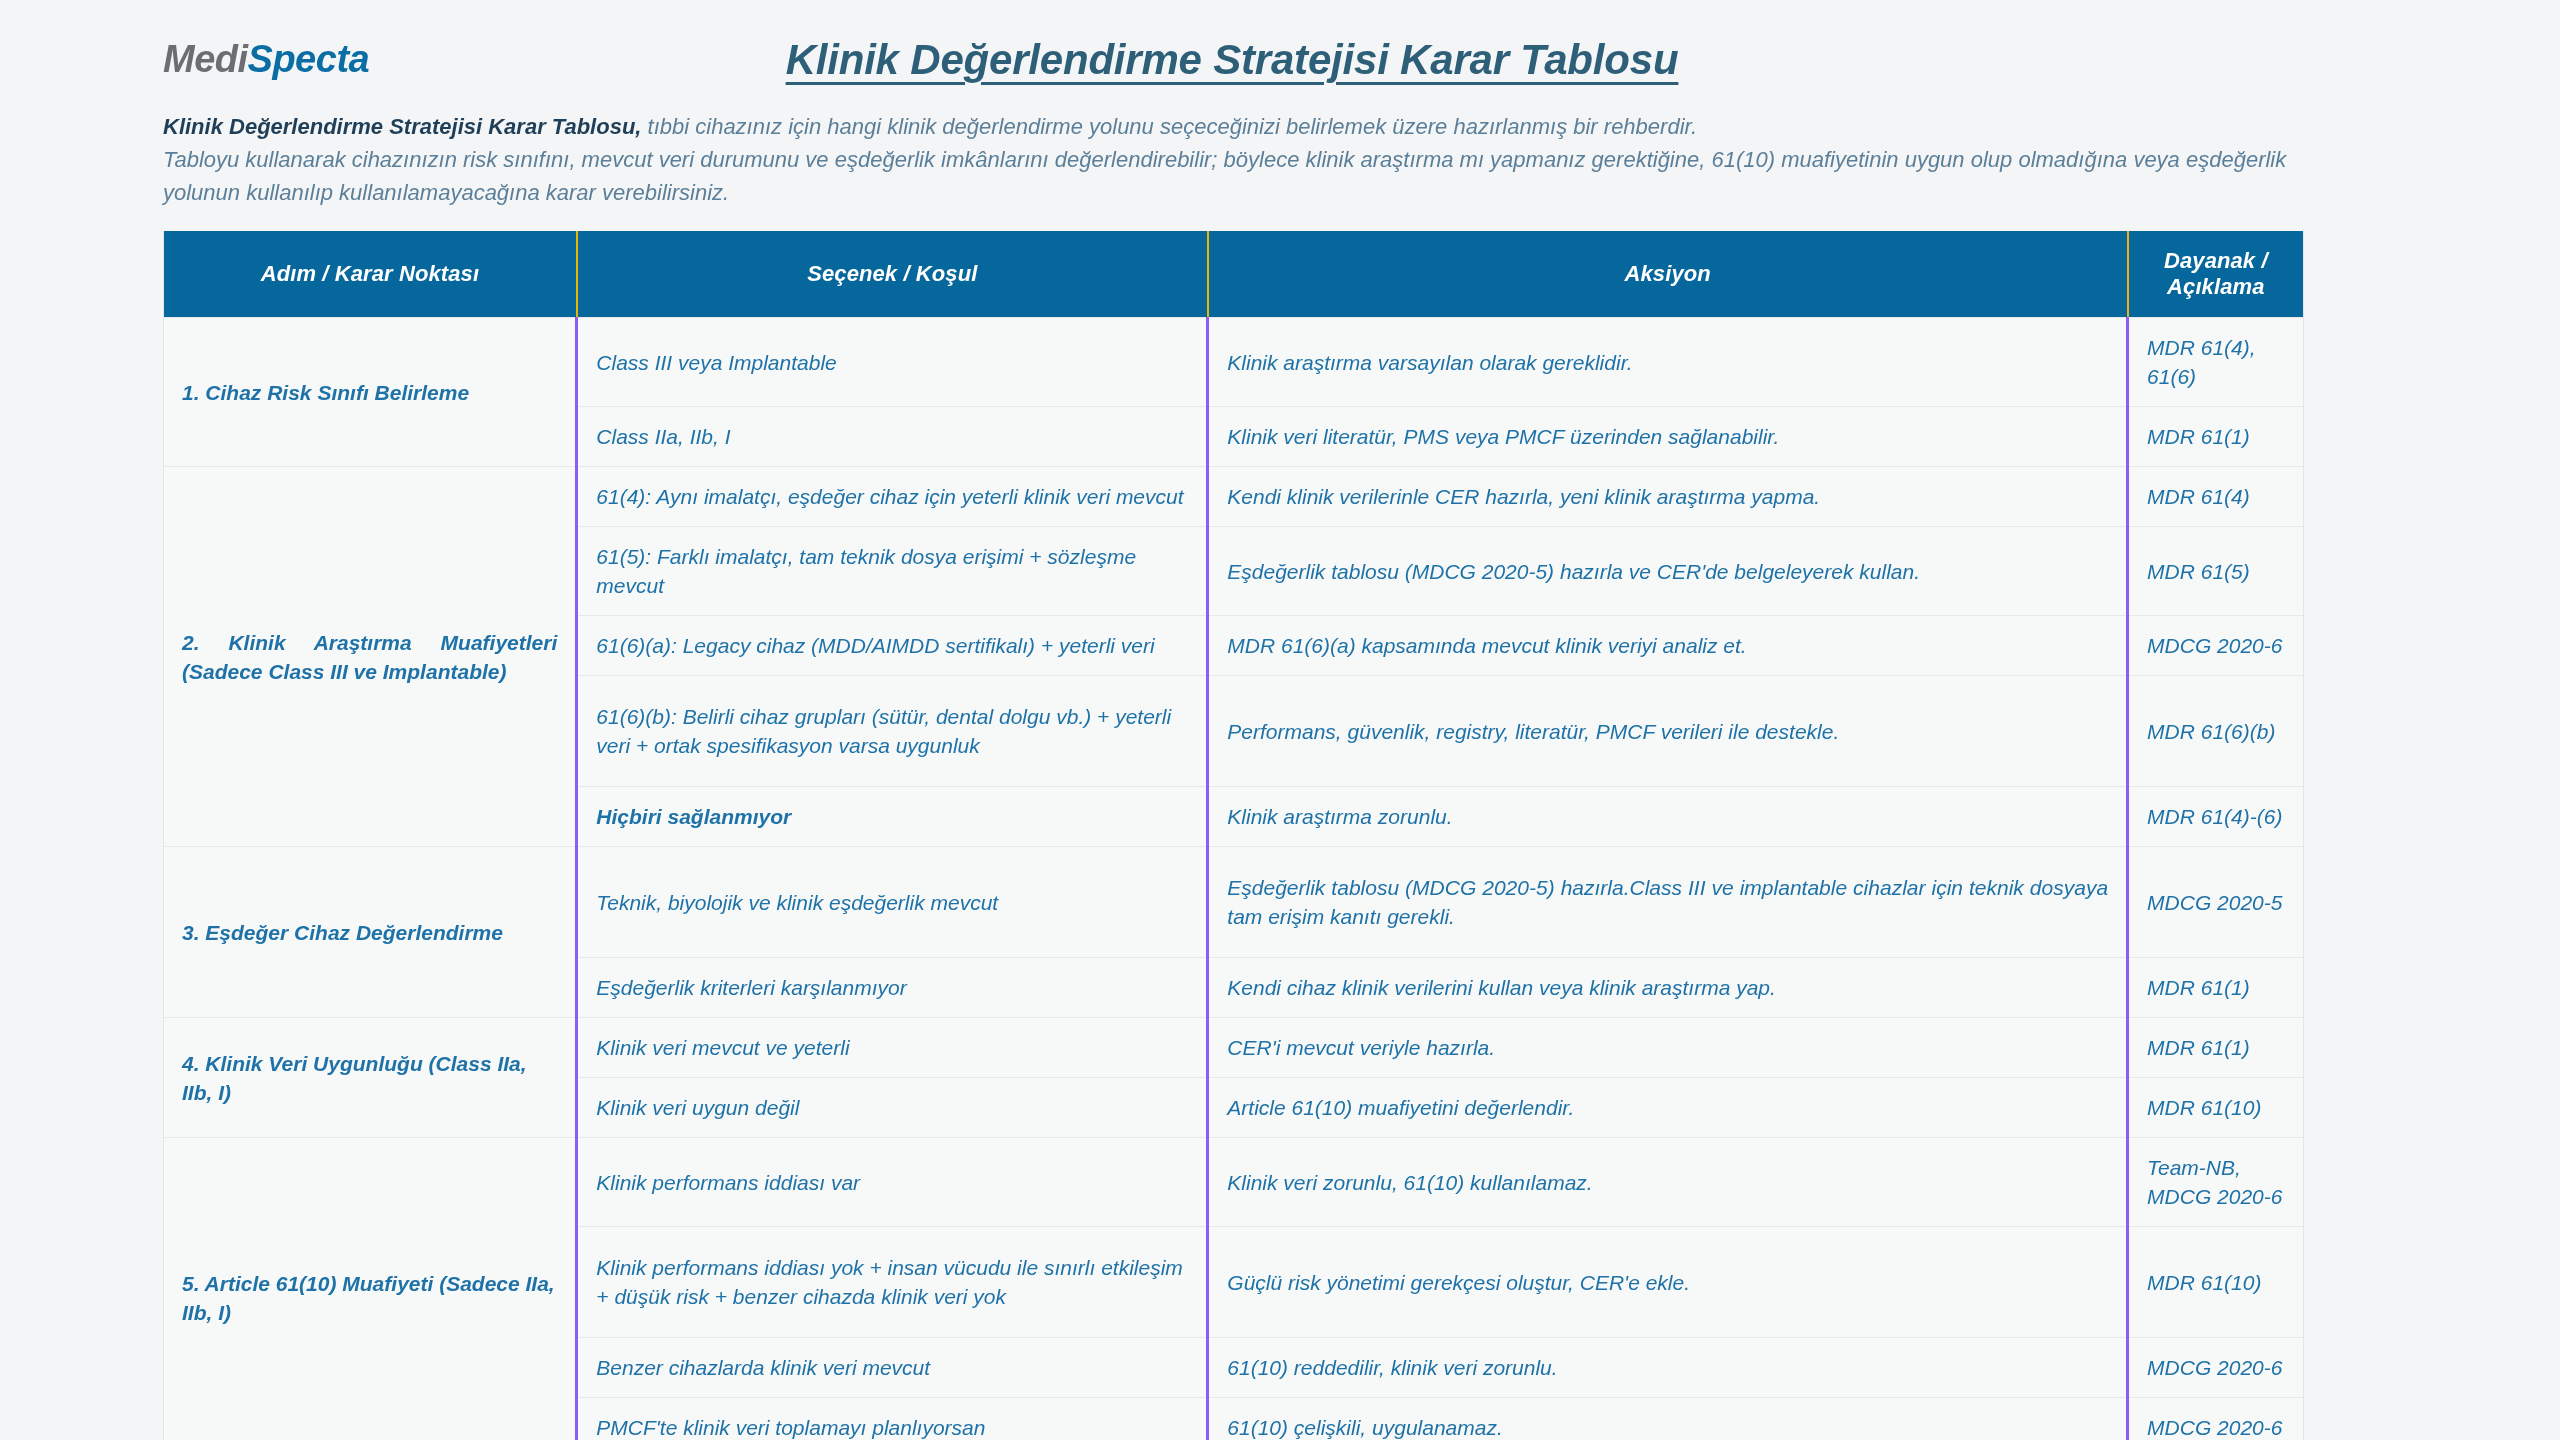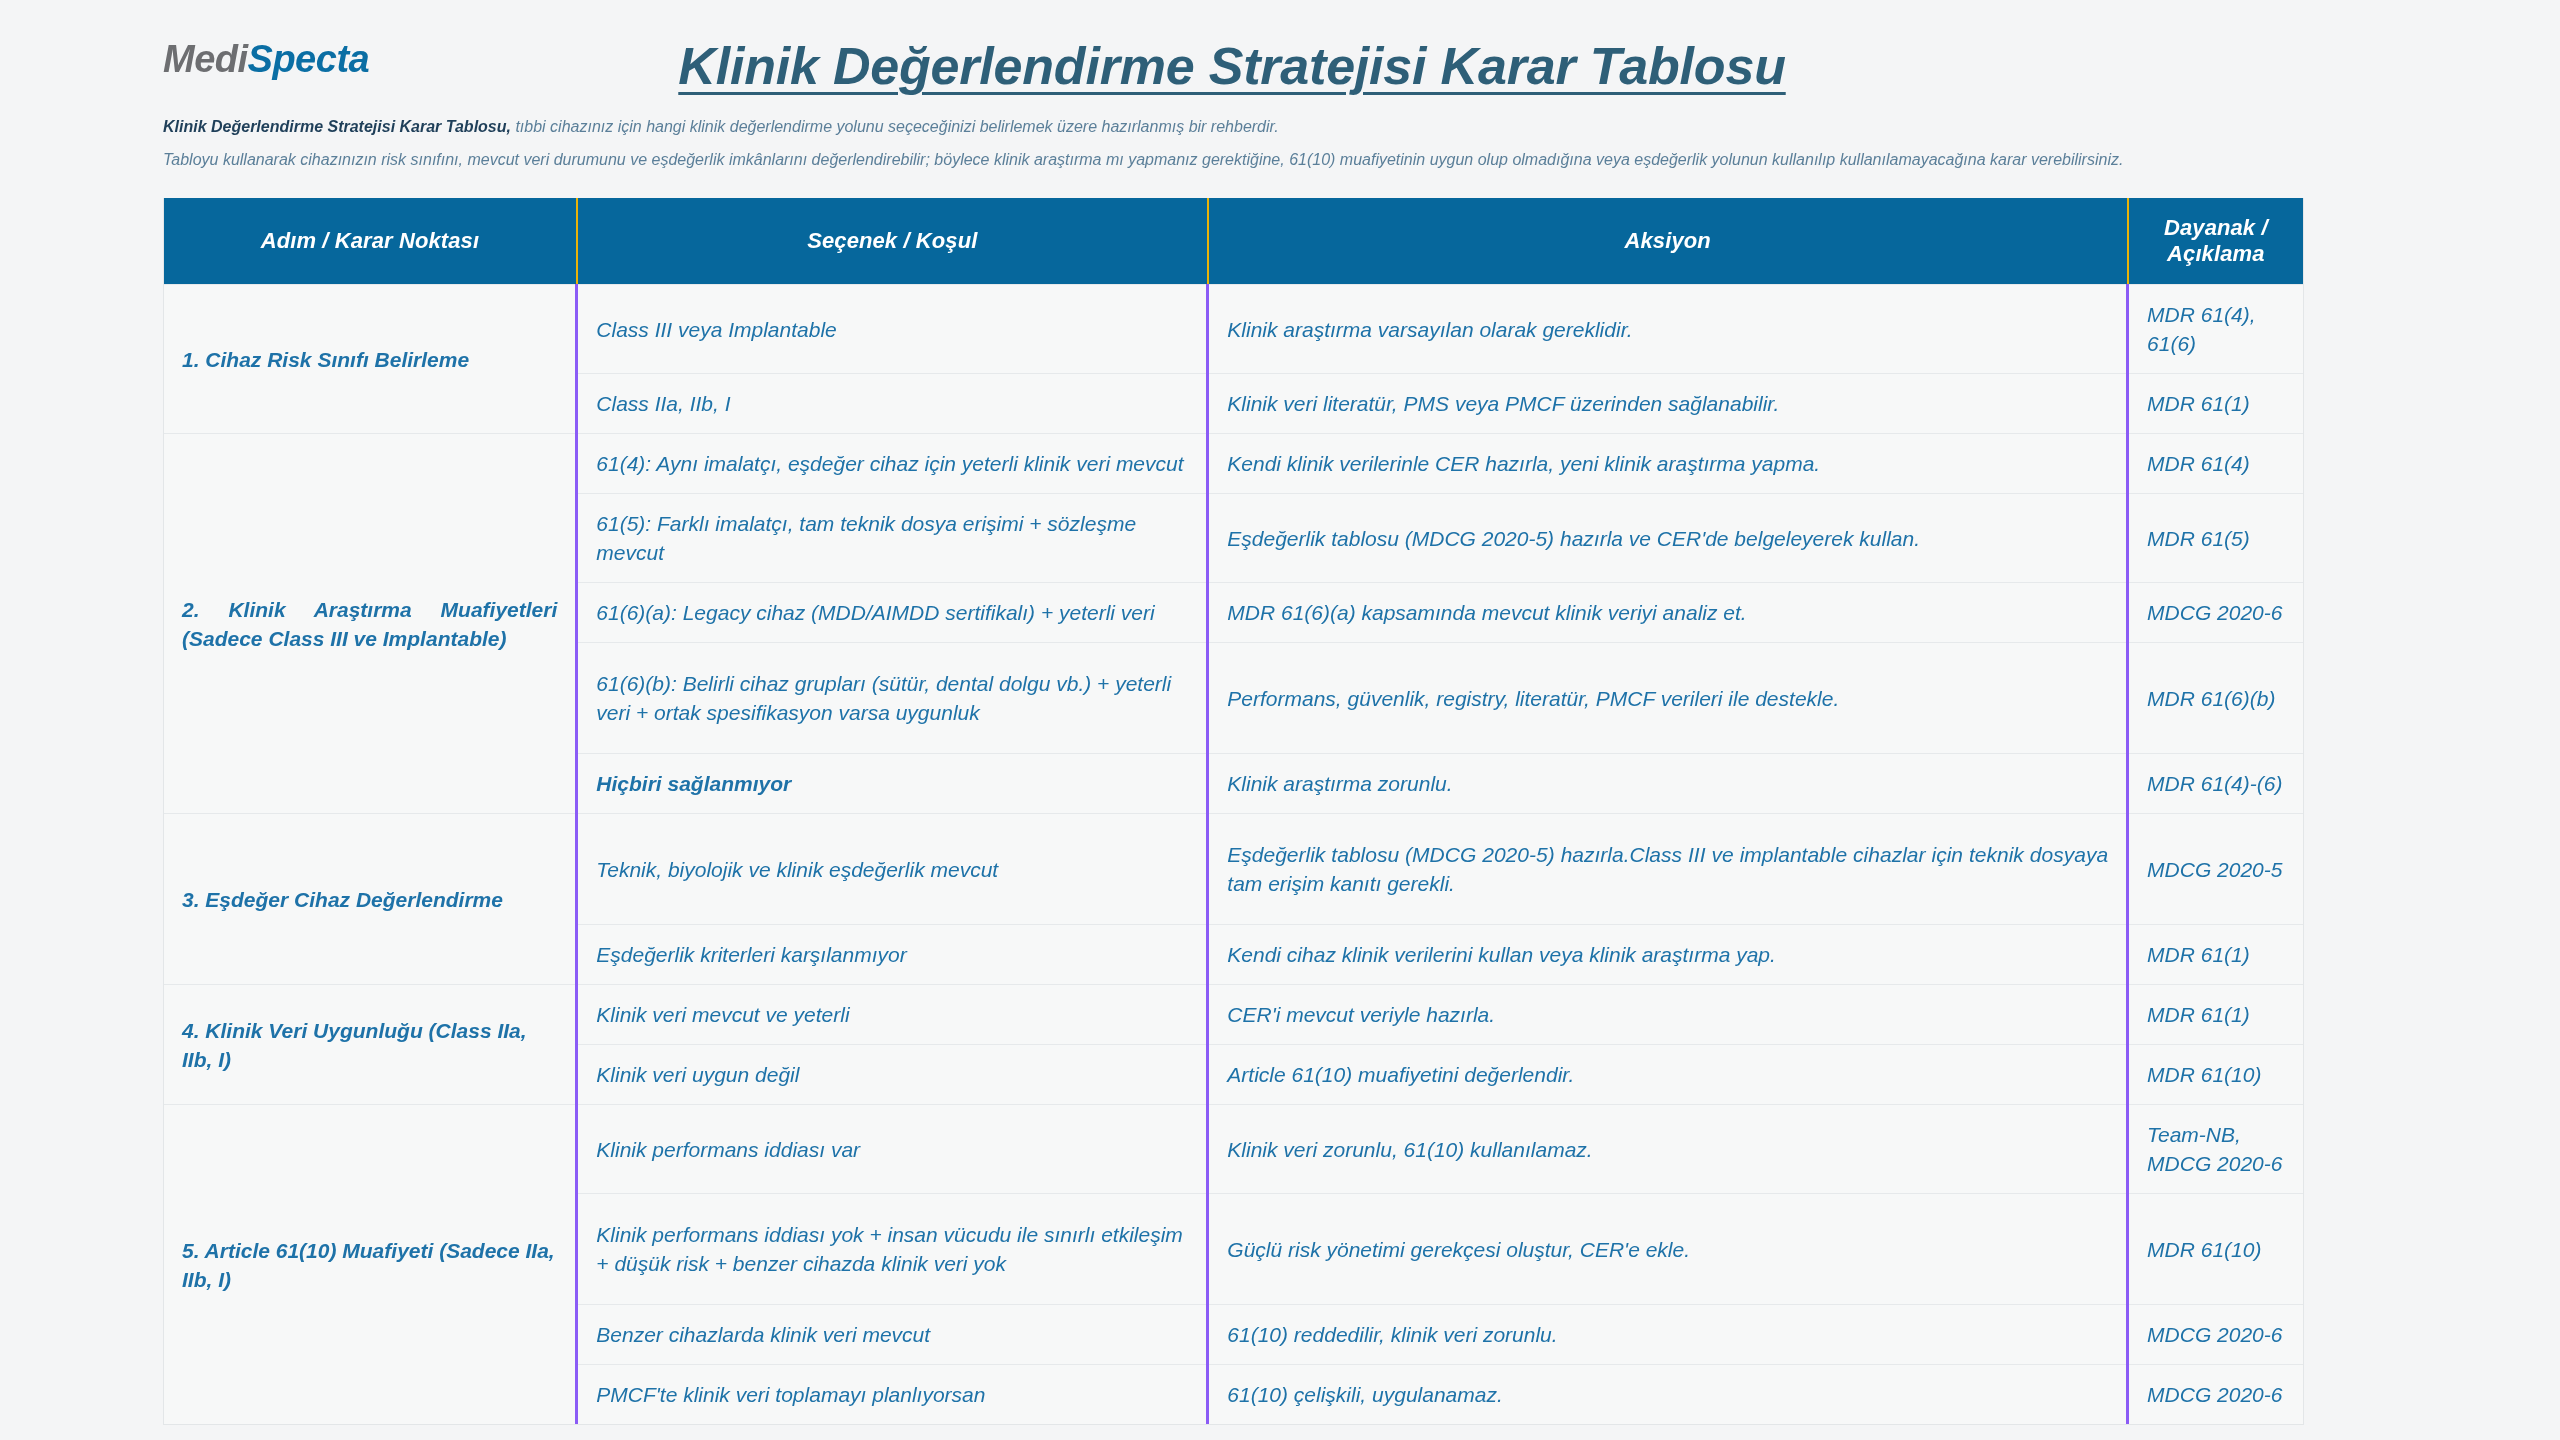--- a/index.html
+++ b/index.html
@@ -42,34 +42,34 @@
   }
   .logo .logo-medi { color: #6d6e71; }
   .logo .logo-specta { color: #0a6ea4; }
 
   .doc-title {
     position: absolute;
     left: 0;
     right: 0;
     top: 36px;
     text-align: center;
-    font-size: 52px;
+    font-size: 42px;
     font-weight: 700;
     color: #2e5f78;
     letter-spacing: -0.2px;
     text-decoration: underline;
     text-decoration-thickness: 3px;
     text-underline-offset: 8px;
   }
 
   
   .intro {
     margin: 0;
     padding: 0 160px 0 163px;
-    font-size: 16px;
+    font-size: 22px;
     line-height: 33px;
     color: #5b7f99;
     font-weight: 400;
   }
   .intro p { margin: 0; }
   .intro .lead-strong {
     color: #1f3f59;
     font-weight: 700;
   }
 

